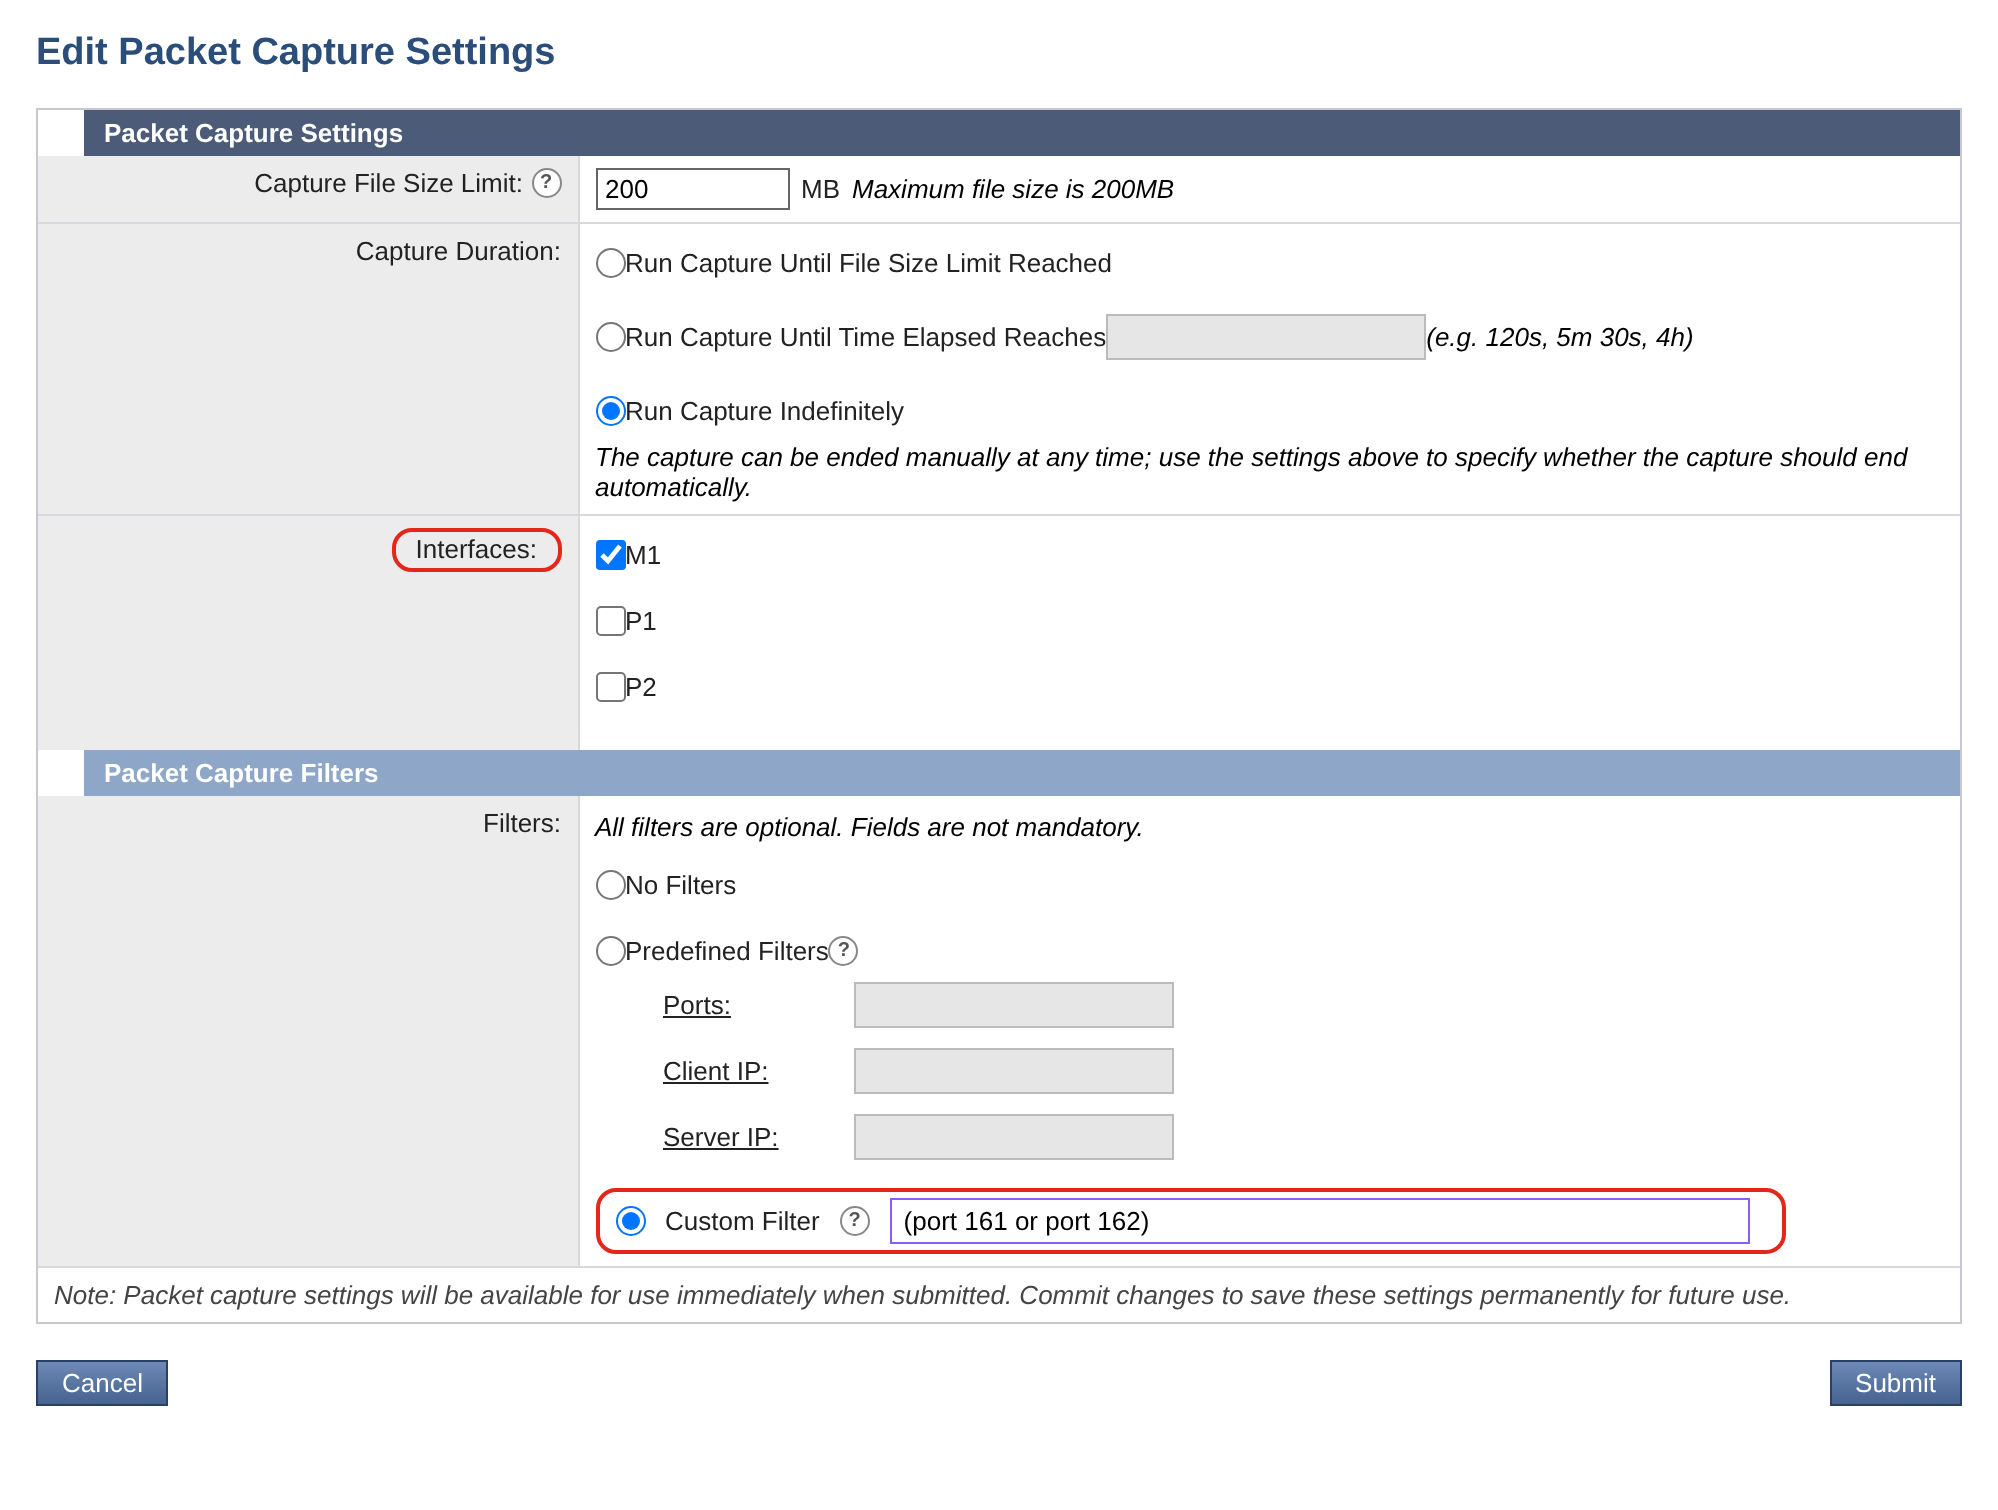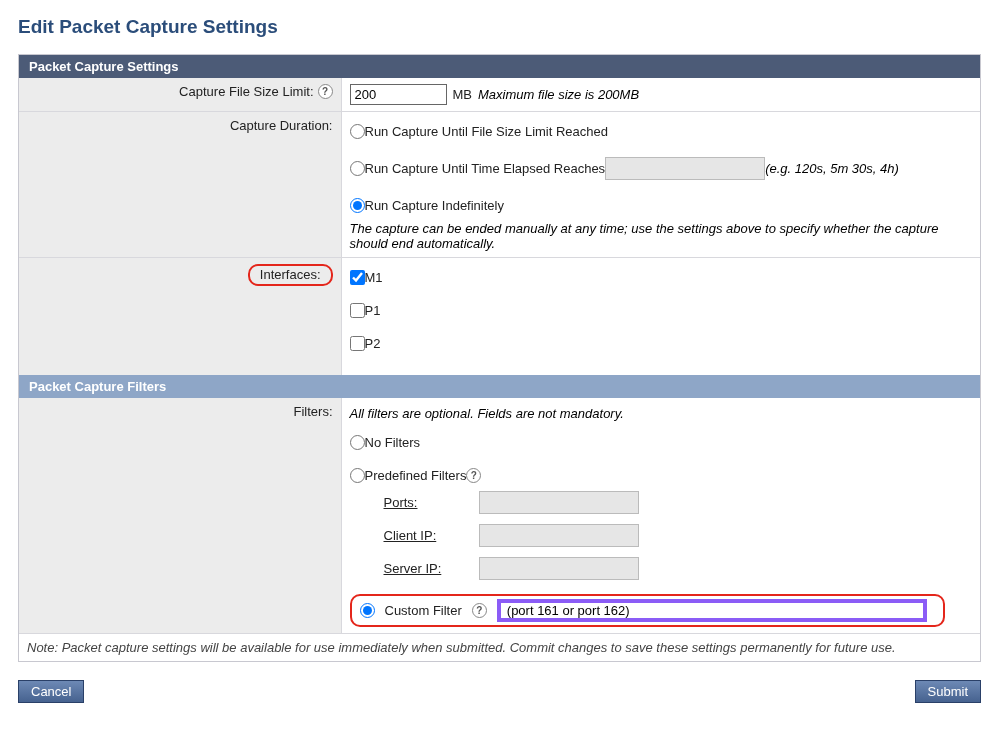--- a/index.html
+++ b/index.html
@@ -20,37 +20,38 @@
   .panel {
     border: 1px solid #c8c8d0;
     margin-bottom: 0;
   }
   .section-header {
     background: #4c5b77;
     color: #fff;
     font-weight: bold;
     font-size: 13px;
     padding: 4px 10px;
+    margin-left: 23px;
   }
   .section-header.light {
     background: #8ea6c7;
   }
   table.form {
     width: 100%;
     border-collapse: collapse;
   }
   table.form > tbody > tr > td {
     border-top: 1px solid #d8d8dd;
     vertical-align: top;
     padding: 6px 8px;
   }
   table.form > tbody > tr:first-child > td { border-top: none; }
   td.label-cell {
     background: #ececec;
-    width: 322px;
+    width: 270px;
     text-align: right;
     padding-right: 10px;
     color: #222;
     border-right: 1px solid #d8d8dd;
   }
   td.value-cell {
     background: #fff;
     padding-left: 10px;
   }
   .hint-italic {
@@ -73,21 +74,21 @@
   input[type="text"].disabled-box {
     width: 160px;
     height: 23px;
     background: #e6e6e6;
     border: 1px solid #bbb;
     padding: 2px 4px;
   }
   input[type="text"].wide {
     width: 430px;
     height: 23px;
-    border: 4px solid #8b5cf6;
+    border: 1px solid #8b5cf6;
     padding: 2px 6px;
     font-size: 13px;
   }
   input[type="radio"], input[type="checkbox"] {
     width: 15px; height: 15px;
     margin: 0;
   }
   .sub-indent {
     margin-left: 34px;
     display: flex;

